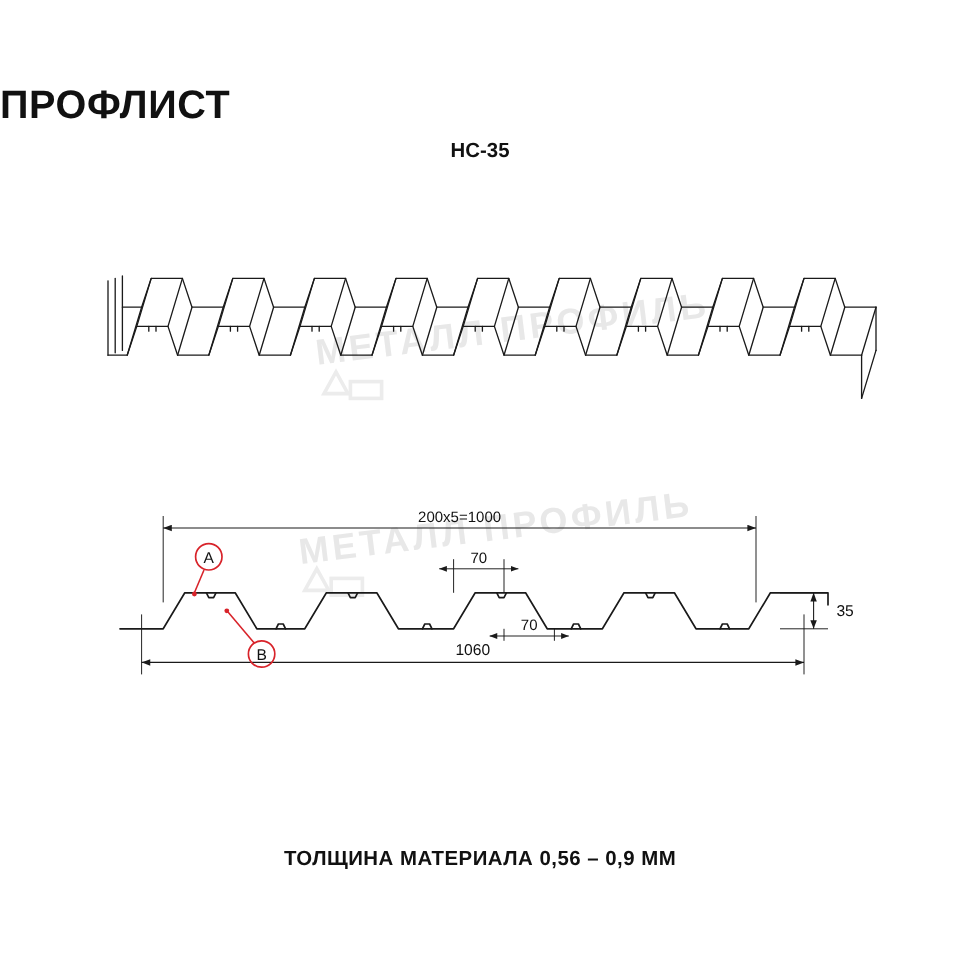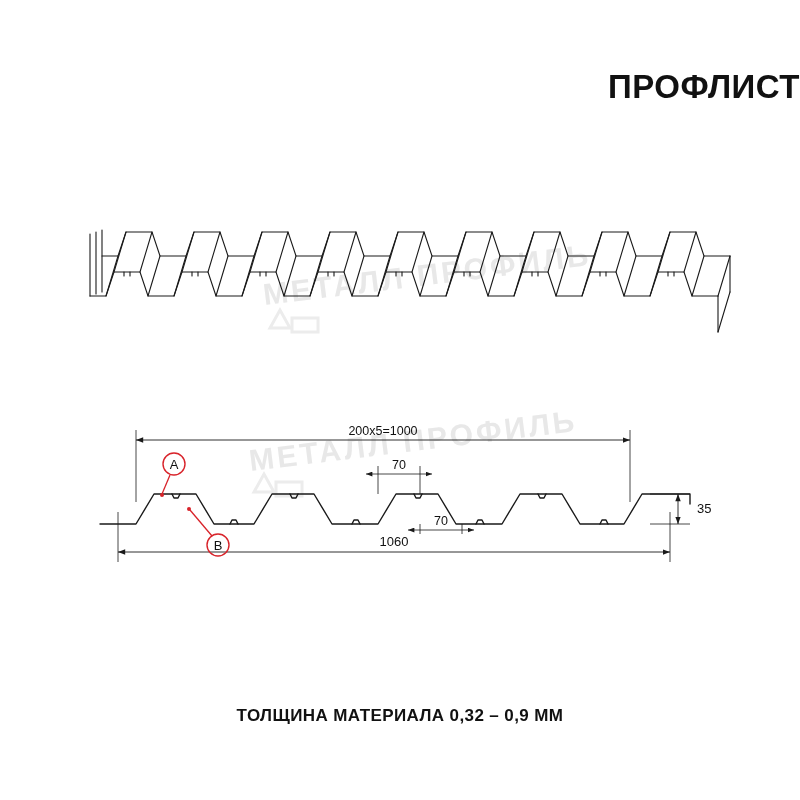--- a/index.html
+++ b/index.html
@@ -19,21 +19,21 @@
     position: absolute;
     inset: 0;
   }
 
   
   .title {
     position: absolute;
     top: 68px;
     left: 0;
     width: 800px;
-    text-align: right;
+    text-align: left;
     font-size: 33px;
     font-weight: bold;
     letter-spacing: 0.5px;
     color: #111111;
   }
   .subtitle {
     position: absolute;
     top: 116px;
     left: 0;
     width: 800px;
@@ -103,20 +103,21 @@
     font-family: "Liberation Sans", sans-serif;
     fill: #111111;
   }
 </style>
 </head>
 <body>
 
 <div class="page">
 
   <div class="title">ПРОФЛИСТ</div>
+  <div class="subtitle">НС-35</div>
 
   <div class="wm-mark" style="top:298px;left:266px;">
     <svg width="58" height="42" viewBox="0 0 58 42" aria-hidden="true">
       <path d="M4 30 L14 12 L24 30 Z" fill="none" stroke="#ececec" stroke-width="3"></path>
       <rect x="26" y="20" width="26" height="14" fill="none" stroke="#ececec" stroke-width="3"></rect>
     </svg>
   </div>
   <div class="watermark wm-top">МЕТАЛЛ ПРОФИЛЬ</div>
 
   <div class="wm-mark" style="top:462px;left:250px;">
@@ -279,15 +280,15 @@
 
       <g>
         <circle cx="128" cy="133" r="11" fill="none" stroke="#d8232a" stroke-width="1.4"></circle>
         <text x="128" y="138" text-anchor="middle" font-size="13" fill="#d8232a">B</text>
         <path d="M122 124 L100 98" stroke="#d8232a" stroke-width="1.3" fill="none"></path>
         <circle cx="99" cy="97" r="2" fill="#d8232a"></circle>
       </g>
     </svg>
   </div>
 
-  <div class="footer">ТОЛЩИНА МАТЕРИАЛА 0,32 – 0,9 ММ</div>
+  <div class="footer">ТОЛЩИНА МАТЕРИАЛА 0,56 – 0,9 ММ</div>
 
 </div>
 
 </body></html>

